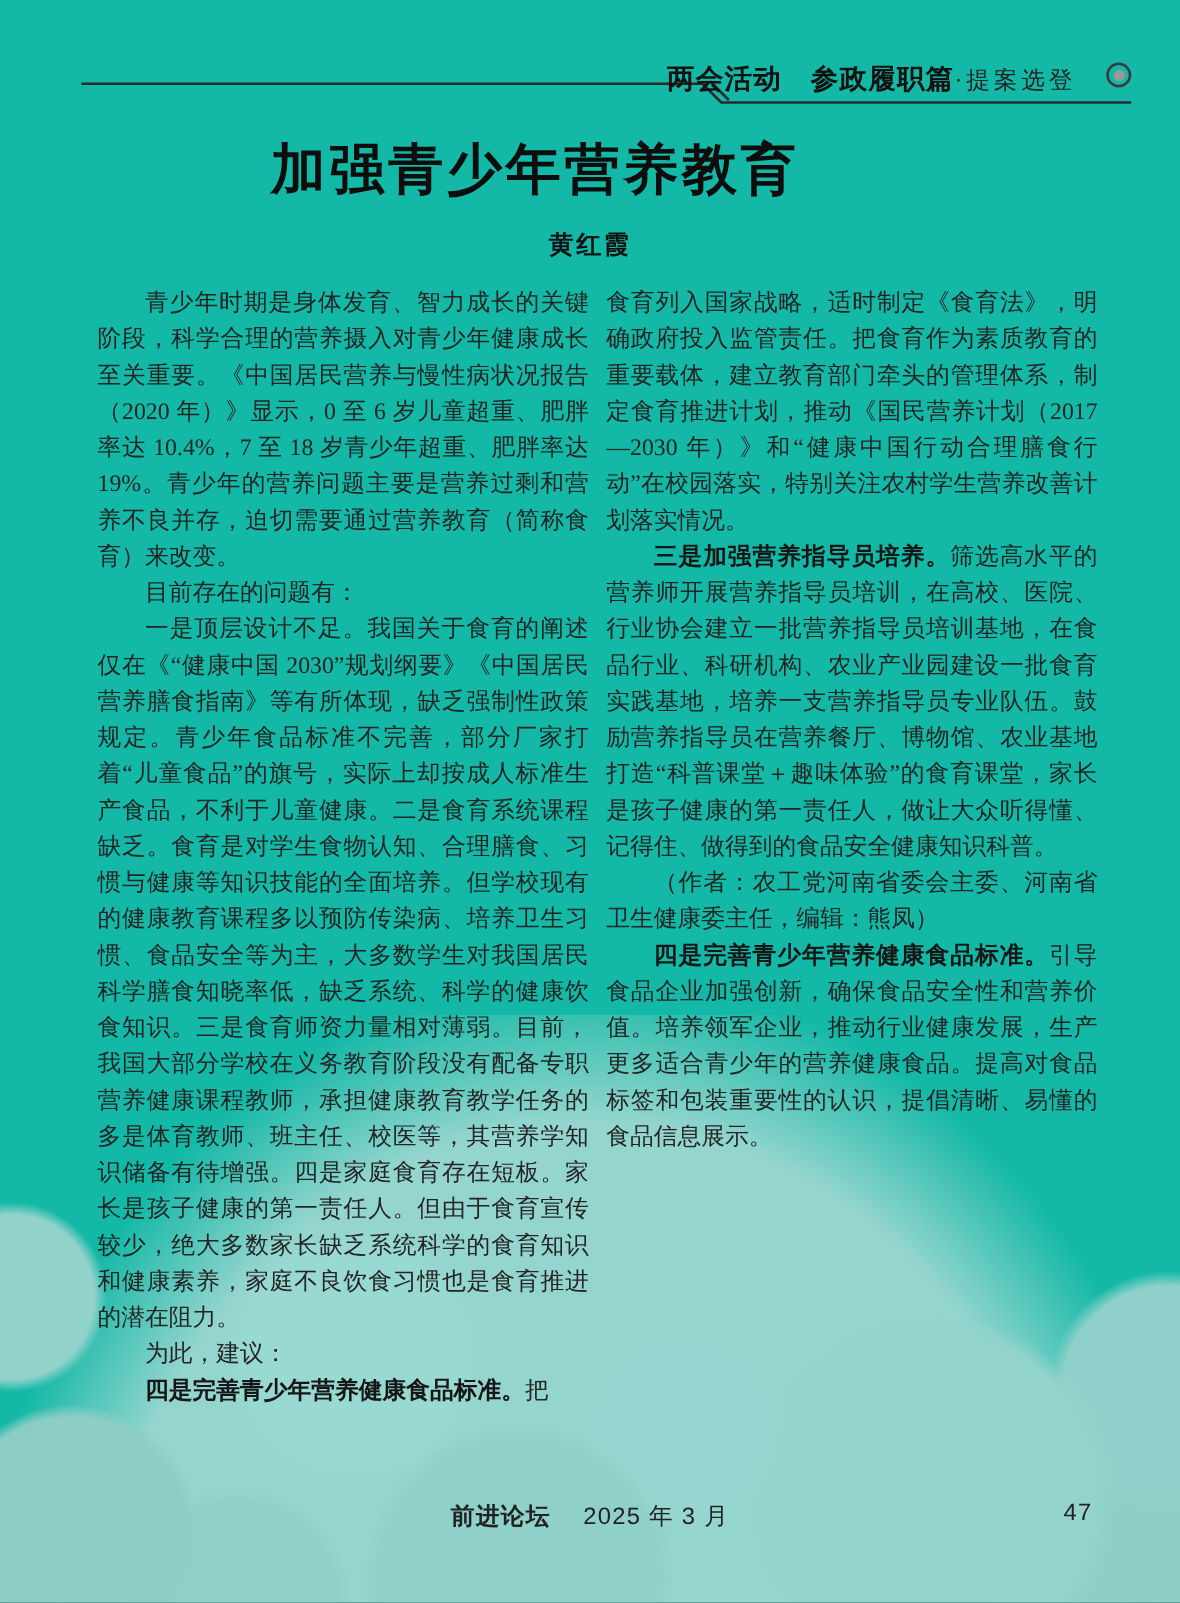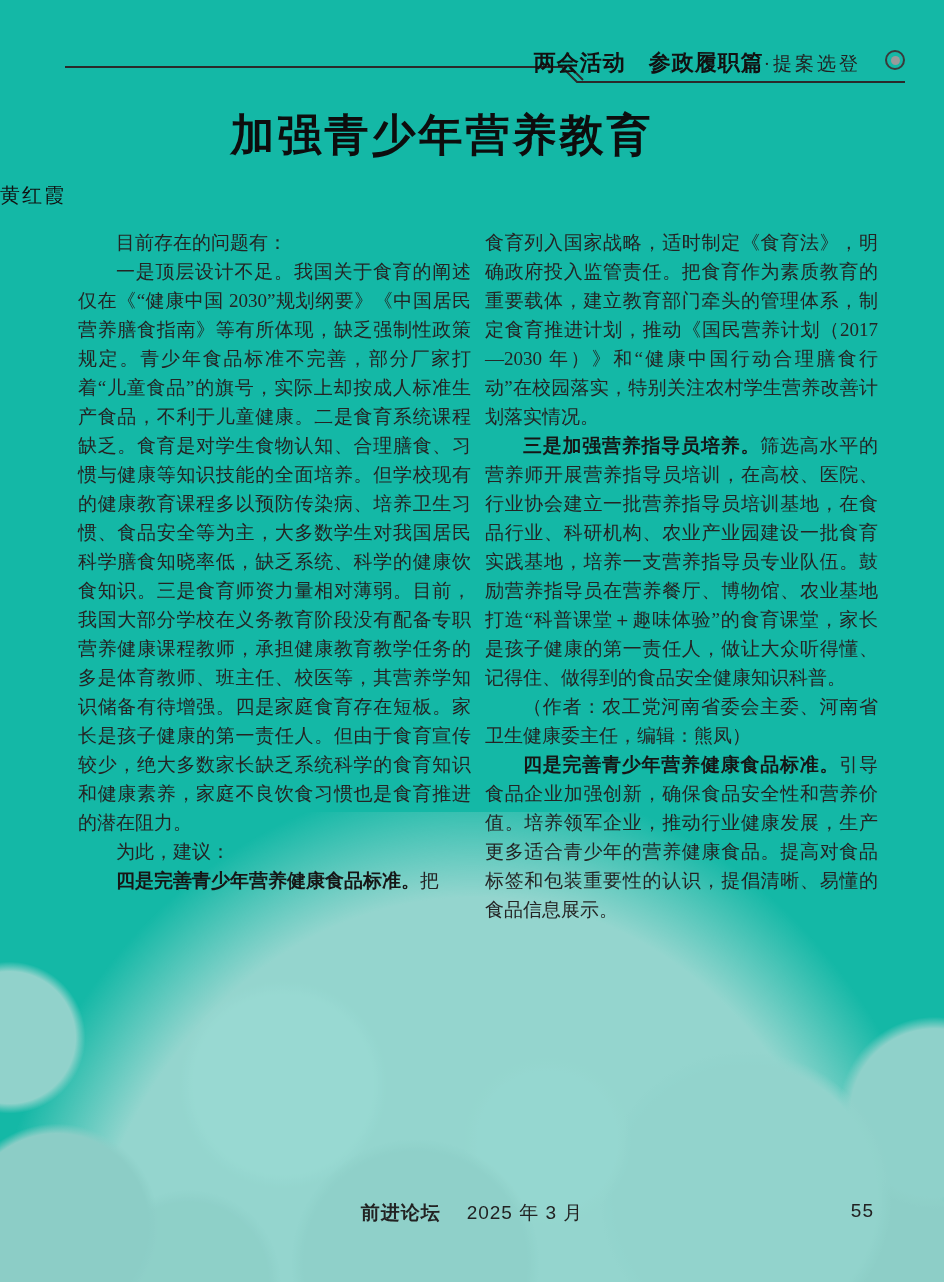--- a/index.html
+++ b/index.html
@@ -39,28 +39,28 @@
     font-size:19px; letter-spacing:3px; color:#222;
   }
   .header-dot{
     position:absolute; right:0; top:2px; width:16px; height:16px;
     border:2px solid #3a3a3a; border-radius:50%;
     display:flex; align-items:center; justify-content:center;
   }
   .header-dot::after{content:""; width:9px; height:9px; border-radius:50%; background:#9a9a9a;}
   
   .title{
-    position:absolute; top:106px; left:14px; width:856px; text-align:center;
+    position:absolute; top:106px; left:0; width:856px; text-align:center;
     font-family:"Liberation Sans","DejaVu Sans",sans-serif;
     font-weight:bold; font-size:44px; letter-spacing:3px; color:#0d0d0d; z-index:2;
   }
   .author{
-    position:absolute; top:182px; left:0; width:944px; 
+    position:absolute; top:182px; left:0; width:944px; text-align:center;
     font-family:"Liberation Sans","DejaVu Sans",sans-serif;
-    font-weight:normal; font-size:20px; letter-spacing:2px; color:#111; z-index:2;
+    font-weight:bold; font-size:20px; letter-spacing:2px; color:#111; z-index:2;
   }
   
   .body{
     position:absolute; top:228px; left:78px; width:800px; z-index:1;
     display:flex; gap:14px;
   }
   .col{width:393px; font-size:19px; line-height:29px; text-align:justify; color:#242424;}
   .col p{margin:0; text-indent:2em;}
   .col p.noindent{text-indent:0;}
   .lead{
@@ -91,33 +91,34 @@
       <span class="header-bold">两会活动　参政履职篇</span><span class="header-light">·提案选登</span>
     </div>
     <span class="header-dot"></span>
   </div>
 
   <div class="title">加强青少年营养教育</div>
   <div class="author">黄红霞</div>
 
   <div class="body">
     <div class="col">
+      <p>青少年时期是身体发育、智力成长的关键阶段，科学合理的营养摄入对青少年健康成长至关重要。《中国居民营养与慢性病状况报告（2020 年）》显示，0 至 6 岁儿童超重、肥胖率达 10.4%，7 至 18 岁青少年超重、肥胖率达 19%。青少年的营养问题主要是营养过剩和营养不良并存，迫切需要通过营养教育（简称食育）来改变。</p>
       <p>目前存在的问题有：</p>
       <p>一是顶层设计不足。我国关于食育的阐述仅在《“健康中国 2030”规划纲要》《中国居民营养膳食指南》等有所体现，缺乏强制性政策规定。青少年食品标准不完善，部分厂家打着“儿童食品”的旗号，实际上却按成人标准生产食品，不利于儿童健康。二是食育系统课程缺乏。食育是对学生食物认知、合理膳食、习惯与健康等知识技能的全面培养。但学校现有的健康教育课程多以预防传染病、培养卫生习惯、食品安全等为主，大多数学生对我国居民科学膳食知晓率低，缺乏系统、科学的健康饮食知识。三是食育师资力量相对薄弱。目前，我国大部分学校在义务教育阶段没有配备专职营养健康课程教师，承担健康教育教学任务的多是体育教师、班主任、校医等，其营养学知识储备有待增强。四是家庭食育存在短板。家长是孩子健康的第一责任人。但由于食育宣传较少，绝大多数家长缺乏系统科学的食育知识和健康素养，家庭不良饮食习惯也是食育推进的潜在阻力。</p>
       <p>为此，建议：</p>
       <p><span class="lead">四是完善青少年营养健康食品标准。</span><span>把</span></p>
     </div>
     <div class="col">
       <p class="noindent">食育列入国家战略，适时制定《食育法》，明确政府投入监管责任。把食育作为素质教育的重要载体，建立教育部门牵头的管理体系，制定食育推进计划，推动《国民营养计划（2017—2030 年）》和“健康中国行动合理膳食行动”在校园落实，特别关注农村学生营养改善计划落实情况。</p>
       <p><span class="lead">三是加强营养指导员培养。</span><span>筛选高水平的营养师开展营养指导员培训，在高校、医院、行业协会建立一批营养指导员培训基地，在食品行业、科研机构、农业产业园建设一批食育实践基地，培养一支营养指导员专业队伍。鼓励营养指导员在营养餐厅、博物馆、农业基地打造“科普课堂＋趣味体验”的食育课堂，家长是孩子健康的第一责任人，做让大众听得懂、记得住、做得到的食品安全健康知识科普。</span></p>
       <p>（作者：农工党河南省委会主委、河南省卫生健康委主任，编辑：熊凤）</p>
       <p><span class="lead">四是完善青少年营养健康食品标准。</span><span>引导食品企业加强创新，确保食品安全性和营养价值。培养领军企业，推动行业健康发展，生产更多适合青少年的营养健康食品。提高对食品标签和包装重要性的认识，提倡清晰、易懂的食品信息展示。</span></p>
     </div>
   </div>
 
   <div class="footer">
     <div class="footer-center">
       <span class="footer-journal">前进论坛</span><span class="footer-issue">2025 年 3 月</span>
     </div>
-    <span class="footer-page">55</span>
+    <span class="footer-page">47</span>
   </div>
 
 </div>
 
 </body></html>

